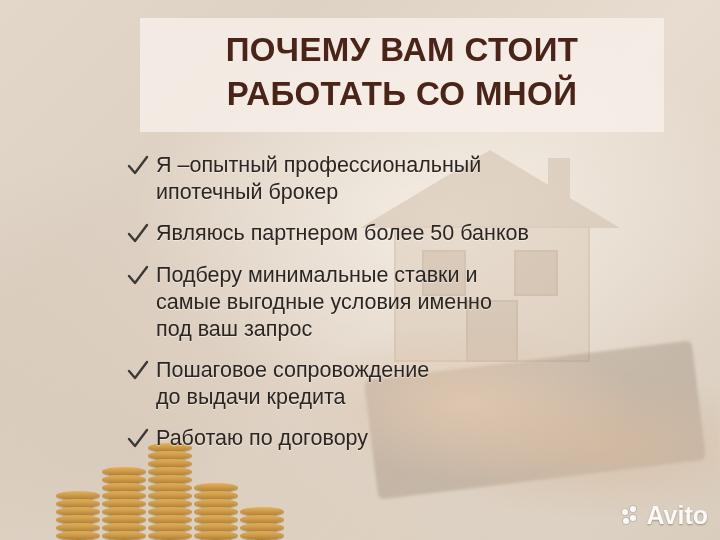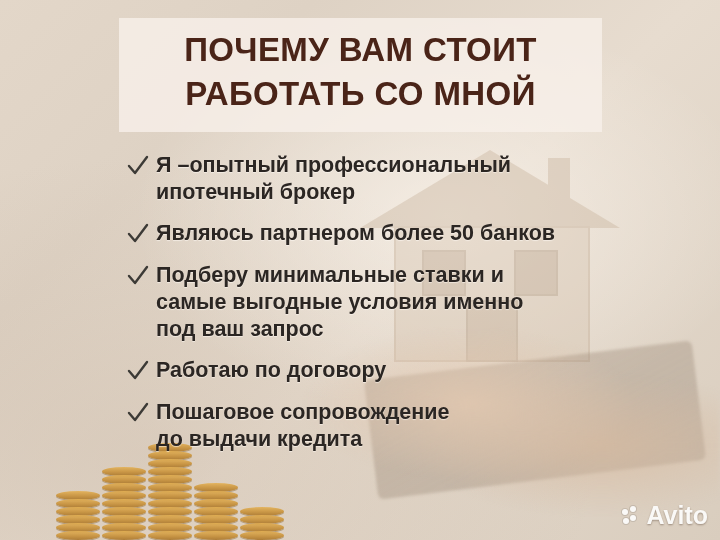--- a/index.html
+++ b/index.html
@@ -128,23 +128,23 @@
   }
   .s1 { left: 0; }
   .s2 { left: 46px; }
   .s3 { left: 92px; }
   .s4 { left: 138px; }
   .s5 { left: 184px; }
 
   
   .title-box {
     position: absolute;
-    left: 119px;
+    left: 140px;
     top: 18px;
-    width: 483px;
+    width: 524px;
     background: rgba(248,240,234,0.80);
     padding: 10px 14px 16px 14px;
     box-sizing: border-box;
     text-align: center;
   }
   .title-line {
     color: #4a2418;
     font-weight: bold;
     font-size: 33px;
     line-height: 44px;
@@ -169,21 +169,21 @@
     width: 24px;
     height: 28px;
     margin-right: 6px;
     position: relative;
     top: 2px;
   }
   .check svg { display: block; }
   .item-text {
     color: #2b2623;
     font-size: 21.5px;
-    font-weight: bold;
+    font-weight: normal;
     line-height: 27px;
     white-space: pre-line;
     text-shadow: 0 1px 1px rgba(255,250,245,0.6);
   }
 
   
   .watermark {
     position: absolute;
     right: 12px;
     bottom: 10px;
@@ -323,31 +323,31 @@
 самые выгодные условия именно
 под ваш запрос</span>
     </div>
 
     <div class="item">
       <span class="check">
         <svg width="24" height="24" viewBox="0 0 24 24" aria-hidden="true">
           <path d="M3 12 L9 19 L21 3" fill="none" stroke="#3c3a36" stroke-width="2.4" stroke-linecap="round" stroke-linejoin="round"></path>
         </svg>
       </span>
-      <span class="item-text">Работаю по договору</span>
-    </div>
-
-    <div class="item">
-      <span class="check">
-        <svg width="24" height="24" viewBox="0 0 24 24" aria-hidden="true">
-          <path d="M3 12 L9 19 L21 3" fill="none" stroke="#3c3a36" stroke-width="2.4" stroke-linecap="round" stroke-linejoin="round"></path>
-        </svg>
-      </span>
       <span class="item-text">Пошаговое сопровождение
 до выдачи кредита</span>
+    </div>
+
+    <div class="item">
+      <span class="check">
+        <svg width="24" height="24" viewBox="0 0 24 24" aria-hidden="true">
+          <path d="M3 12 L9 19 L21 3" fill="none" stroke="#3c3a36" stroke-width="2.4" stroke-linecap="round" stroke-linejoin="round"></path>
+        </svg>
+      </span>
+      <span class="item-text">Работаю по договору</span>
     </div>
 
   </div>
 
   <div class="watermark">
     <span class="wm-mark">
       <span class="wm-dot wm-d1"></span>
       <span class="wm-dot wm-d2"></span>
       <span class="wm-dot wm-d3"></span>
       <span class="wm-dot wm-d4"></span>

